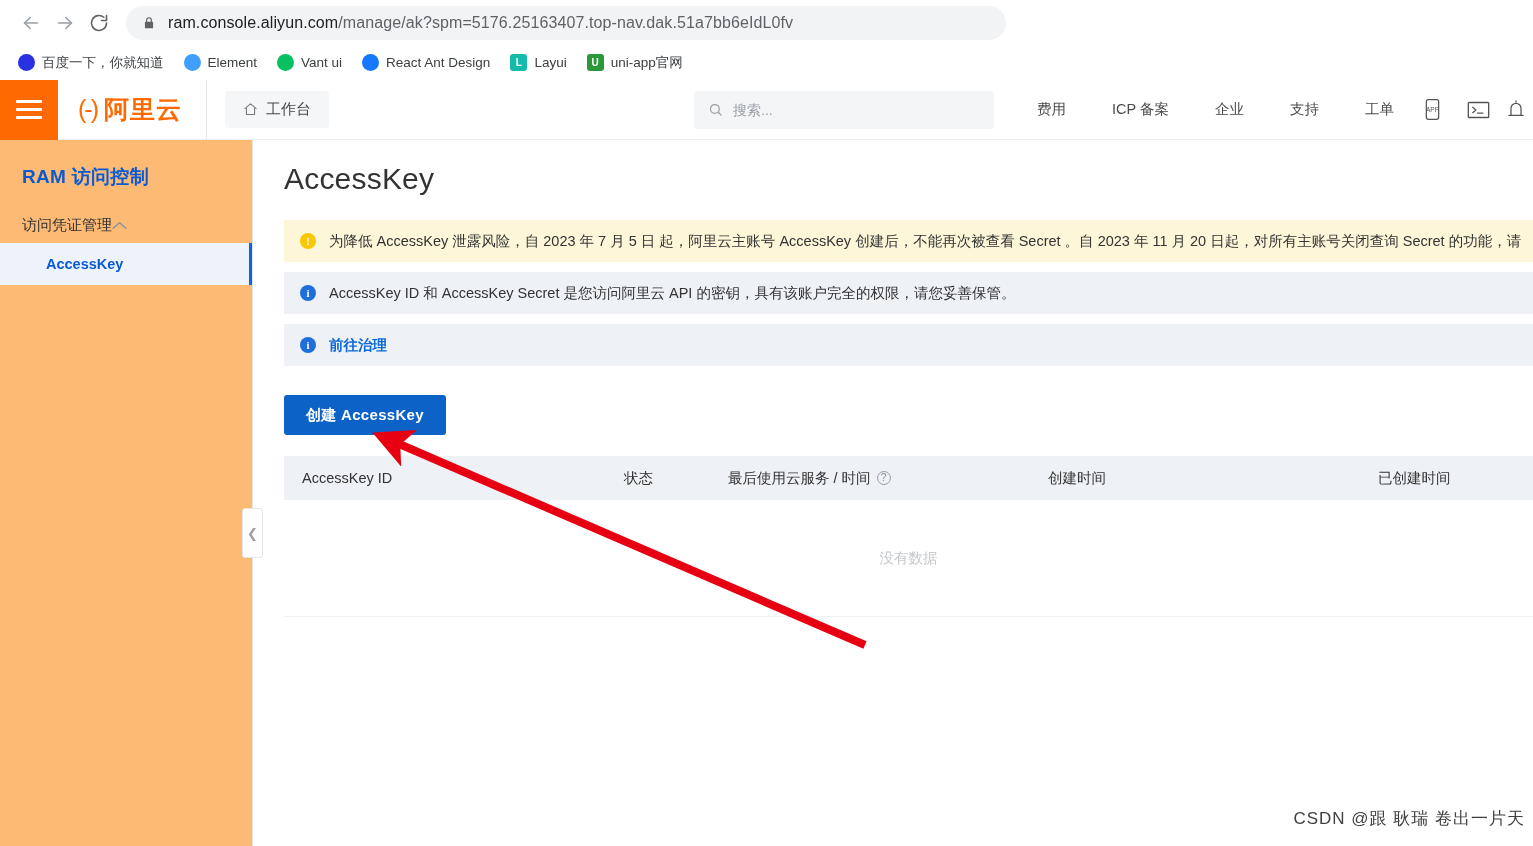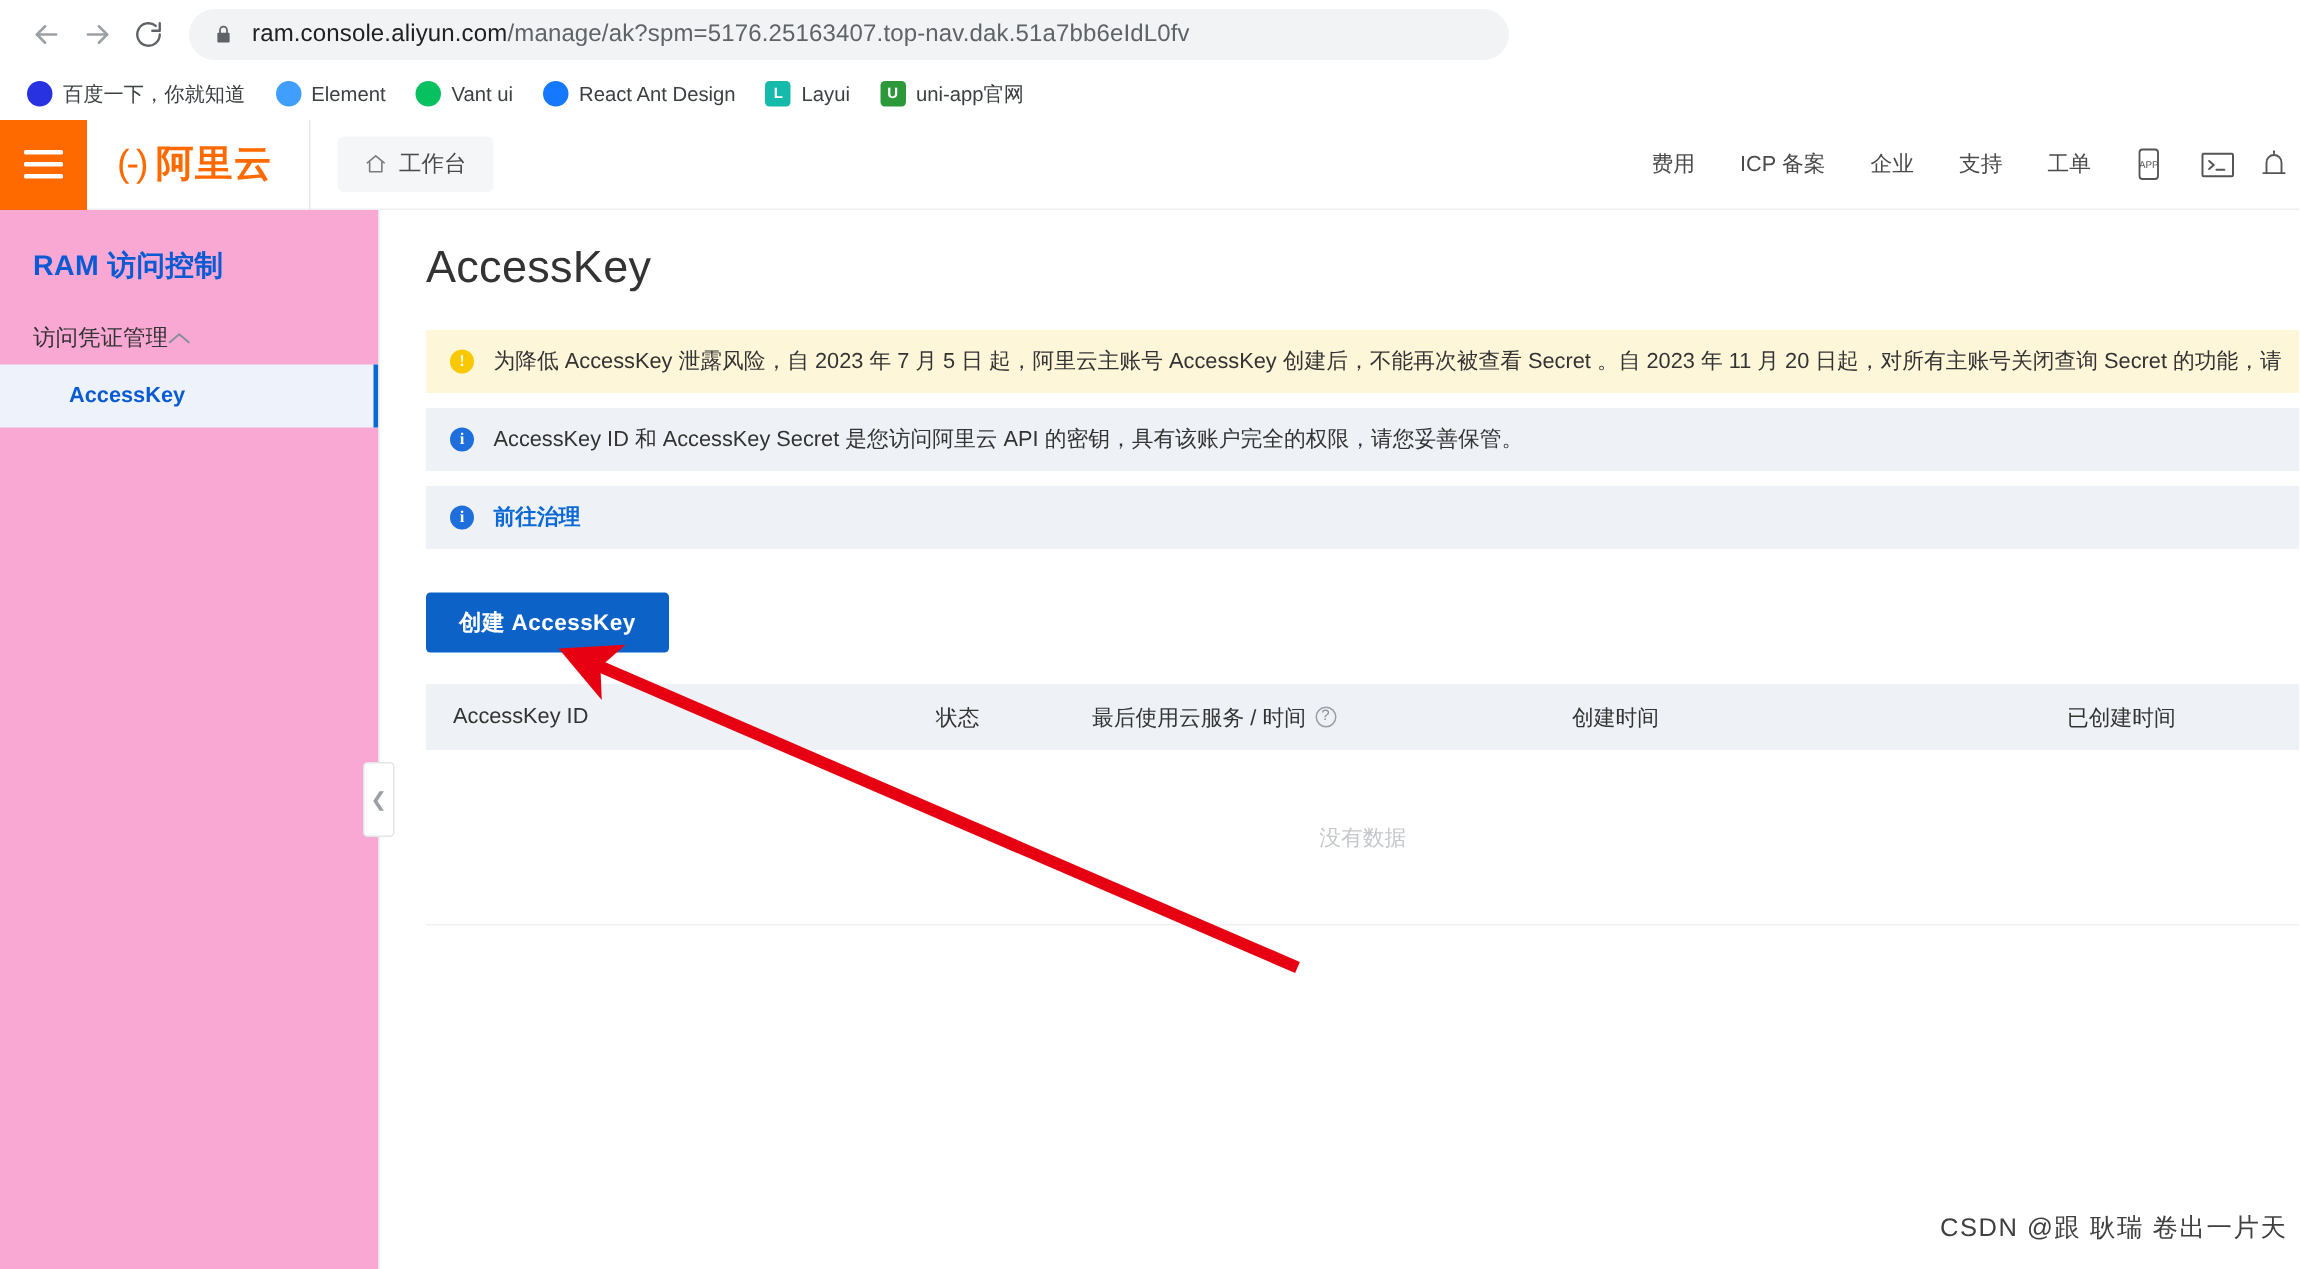--- a/index.html
+++ b/index.html
@@ -133,21 +133,21 @@
   }
   .search-box input {
     border: none; background: transparent; outline: none;
     font-size: 14px; color: #333;
     width: 100%;
     font-family: inherit;
   }
   .search-box input::placeholder { color: #9aa0a6; }
   .hdr-nav {
     display: flex; align-items: center;
-    gap: 0;
+    gap: 16px;
     margin-left: 28px;
     flex: none;
   }
   .hdr-nav-item {
     font-size: 14.5px;
     color: #4a4a4a;
     padding: 0 15px;
     white-space: nowrap;
   }
   .hdr-icons { display: flex; align-items: center; gap: 0; flex: none; padding-right: 2px; }
@@ -159,21 +159,21 @@
 
   
   .page-body {
     display: flex;
     height: 706px;
     width: 100%;
     position: relative;
   }
   .sidebar {
     width: 253px; flex: none;
-    background: #f9a8d4;
+    background: #fdba74;
     border-right: 1px solid #e3e5e8;
     padding-top: 14px;
     position: relative;
   }
   .side-title {
     color: #0a5bd3;
     font-size: 19px;
     font-weight: 700;
     padding: 10px 22px 18px 22px;
     letter-spacing: .3px;
@@ -386,20 +386,29 @@
       <svg width="15" height="15" viewBox="0 0 24 24" fill="none" stroke="#7a7a7a" stroke-width="1.7" stroke-linecap="round" stroke-linejoin="round">
           <path d="M3 10.5 12 3l9 7.5"></path>
           <path d="M5.5 10v10h13V10"></path>
         </svg>
     </span>
     <span>工作台</span>
   </div>
 
   <div class="header-spacer"></div>
 
+  <div class="search-box">
+    <span style="display:flex;">
+      <svg width="15" height="15" viewBox="0 0 24 24" fill="none" stroke="#9aa0a6" stroke-width="2" stroke-linecap="round">
+          <circle cx="11" cy="11" r="7"></circle>
+          <line x1="16.5" y1="16.5" x2="21" y2="21"></line>
+        </svg>
+    </span>
+    <input type="text" placeholder="搜索..." style="">
+  </div>
 
   <div class="hdr-nav">
     <div class="hdr-nav-item">费用</div>
     <div class="hdr-nav-item">ICP 备案</div>
     <div class="hdr-nav-item">企业</div>
     <div class="hdr-nav-item">支持</div>
     <div class="hdr-nav-item">工单</div>
   </div>
 
   <div class="hdr-icons">

